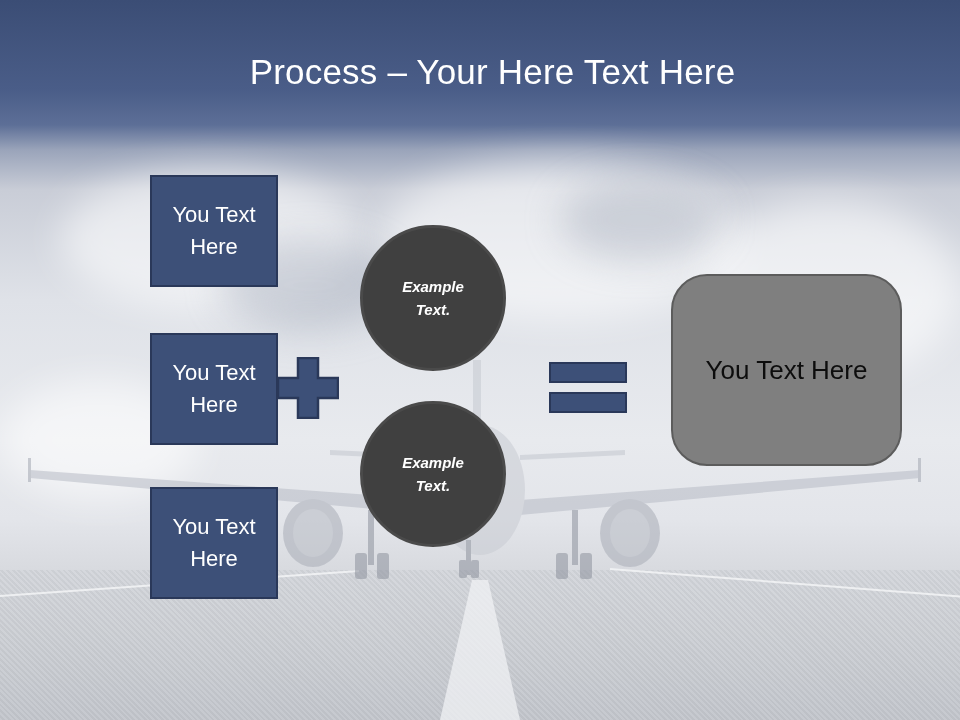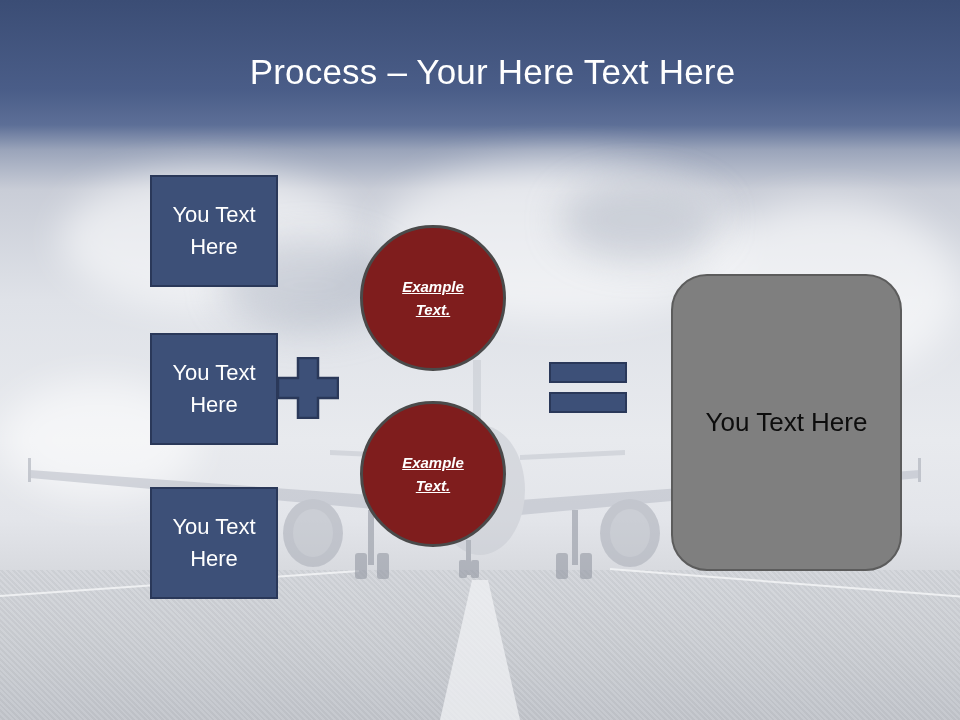--- a/index.html
+++ b/index.html
@@ -50,31 +50,31 @@
       display: flex; align-items: center; justify-content: center; text-align: center;
       color: #ffffff; font-size: 22px; line-height: 32px; margin-left: 43px;
     }
 
     
     .plus { position: absolute; left: 277px; top: 357px; width: 62px; height: 62px; }
 
     
     .circle {
       position: absolute; width: 146px; height: 146px; border-radius: 50%;
-      background: #7f1d1d; border: 3px solid #4a4a4a; box-sizing: border-box;
+      background: #404040; border: 3px solid #4a4a4a; box-sizing: border-box;
       display: flex; align-items: center; justify-content: center; text-align: center;
-      color: #ffffff; font-size: 15px; font-weight: bold; font-style: italic; line-height: 23px; text-decoration: underline;
+      color: #ffffff; font-size: 15px; font-weight: bold; font-style: italic; line-height: 23px;
     }
 
     
     .eq-bar { position: absolute; left: 549px; width: 78px; height: 21px; background: #3d5078; border: 2px solid #2a3859; box-sizing: border-box; }
 
     
     .result {
-      position: absolute; left: 671px; top: 274px; width: 231px; height: 297px;
+      position: absolute; left: 671px; top: 274px; width: 231px; height: 192px;
       background: #7f7f7f; border: 2px solid #5c5c5c; border-radius: 36px; box-sizing: border-box;
       display: flex; align-items: center; justify-content: center; text-align: center;
       color: #0d0d0d; font-size: 26px;
     }
   </style>
 </head>
 <body>
 
 <div class="slide">
 

